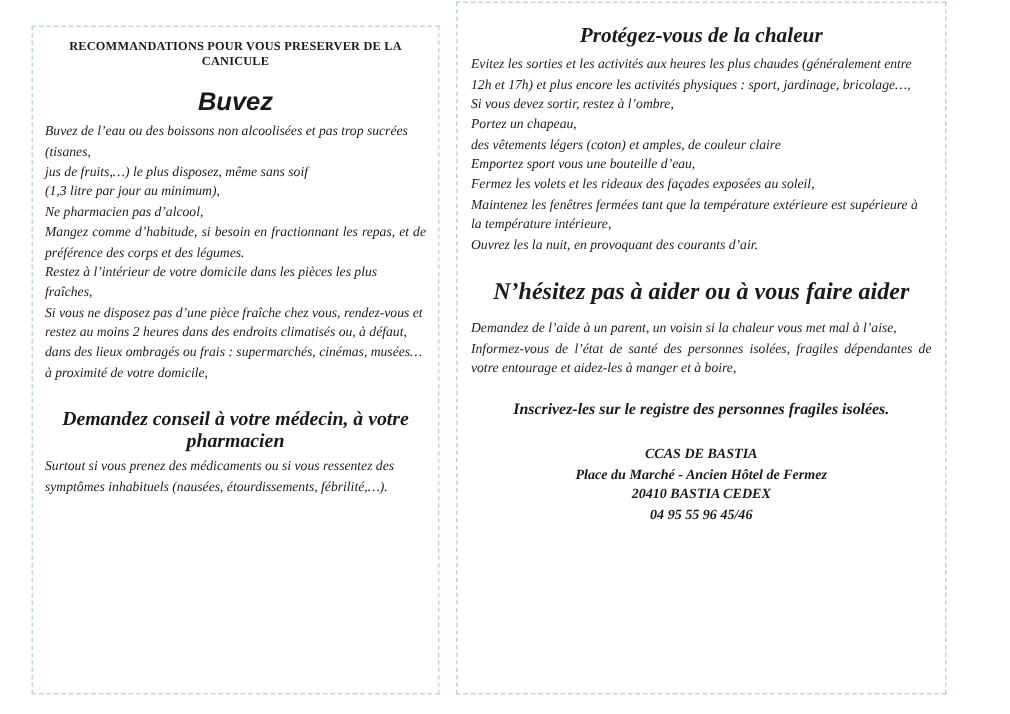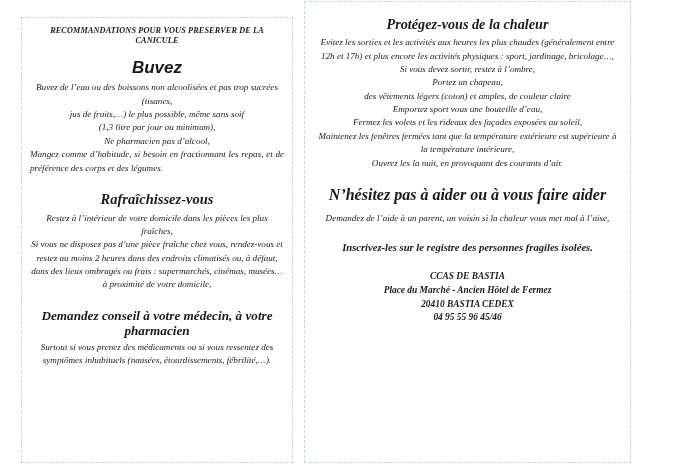--- a/index.html
+++ b/index.html
@@ -42,21 +42,20 @@
     margin-left: 11px;
     margin-top: 1px;
     height: 462px;
     padding: 8px 9px 4px 9px;
   }
 
   
   .doc-title {
     font-family: "Liberation Serif", serif;
     font-weight: bold;
-    font-style: italic;
     font-size: 8.2px;
     letter-spacing: 0.15px;
     text-align: center;
     margin: 3px 0 0 0;
     line-height: 1.2;
   }
   .h-sans {
     font-family: "Liberation Sans", sans-serif;
     font-weight: bold;
     font-style: italic;
@@ -89,21 +88,21 @@
     margin: 16px 0 8px 0;
   }
 
   p.body-c, p.body-j {
     font-family: "Liberation Serif", serif;
     font-style: italic;
     font-size: 9.1px;
     line-height: 1.47;
     margin: 0;
   }
-  p.body-c { text-align: center; }
+  p.body-c { }
   p.body-j { text-align: justify; text-justify: inter-word; }
 
   .sp-4 { margin-top: 4px; }
   .sp-8 { margin-top: 8px; }
   .sp-10 { margin-top: 10px; }
   .sp-12 { margin-top: 12px; }
   .sp-14 { margin-top: 14px; }
 
   .strong-line {
     font-family: "Liberation Serif", serif;
@@ -130,28 +129,27 @@
 
 <div class="page">
 
   <div class="panel panel-left">
 
     <div class="doc-title">RECOMMANDATIONS POUR VOUS PRESERVER DE LA CANICULE</div>
 
     <div>
       <div class="h-sans">Buvez</div>
       <p class="body-c">Buvez de l’eau  ou des boissons non alcoolisées et pas trop sucrées (tisanes,</p>
-      <p class="body-c">jus de fruits,…) le plus possible, même sans soif</p>
+      <p class="body-c">jus de fruits,…) le plus disposez, même sans soif</p>
       <p class="body-c">(1,3 litre par jour au minimum),</p>
       <p class="body-c sp-8">Ne pharmacien pas d’alcool,</p>
       <p class="body-j sp-8">Mangez comme d’habitude, si besoin en fractionnant les repas, et de préférence des corps et des légumes.</p>
     </div>
 
     <div>
-      <div class="h-serif h-rafraichissez">Rafraîchissez-vous</div>
       <p class="body-c">Restez à l’intérieur de votre domicile dans les pièces les plus fraîches,</p>
       <p class="body-c">Si vous ne disposez pas d’une pièce fraîche chez vous, rendez-vous et restez au moins 2 heures dans des endroits climatisés ou, à défaut, dans des lieux ombragés ou frais : supermarchés, cinémas, musées… à proximité de votre domicile,</p>
     </div>
 
     <div>
       <div class="h-serif h-demandez">Demandez conseil à votre médecin, à votre pharmacien</div>
       <p class="body-c">Surtout si vous prenez des médicaments ou si vous ressentez des symptômes inhabituels (nausées, étourdissements, fébrilité,…).</p>
     </div>
 
   </div>
@@ -166,20 +164,21 @@
       <p class="body-c">des vêtements légers (coton) et amples, de couleur claire</p>
       <p class="body-c">Emportez sport vous une bouteille d’eau,</p>
       <p class="body-c">Fermez les volets et les rideaux des façades exposées au soleil,</p>
       <p class="body-c">Maintenez les fenêtres fermées tant que la température extérieure est supérieure à la température intérieure,</p>
       <p class="body-c">Ouvrez les la nuit, en provoquant des courants d’air.</p>
     </div>
 
     <div>
       <div class="h-serif h-nhesitez">N’hésitez pas à aider ou à vous faire aider</div>
       <p class="body-c sp-4">Demandez de l’aide à un parent, un voisin si la chaleur vous met mal à l’aise,</p>
+      <p class="body-j sp-12">Informez-vous de l’état de santé des personnes isolées, fragiles dépendantes de votre entourage et aidez-les à manger et à boire,</p>
       <div class="strong-line">Inscrivez-les sur le registre des personnes fragiles isolées.</div>
     </div>
 
     <div class="addr">
       <div>CCAS DE BASTIA</div>
       <div>Place du Marché - Ancien Hôtel de Fermez</div>
       <div>20410 BASTIA CEDEX</div>
       <div>04 95 55 96 45/46</div>
     </div>
 

